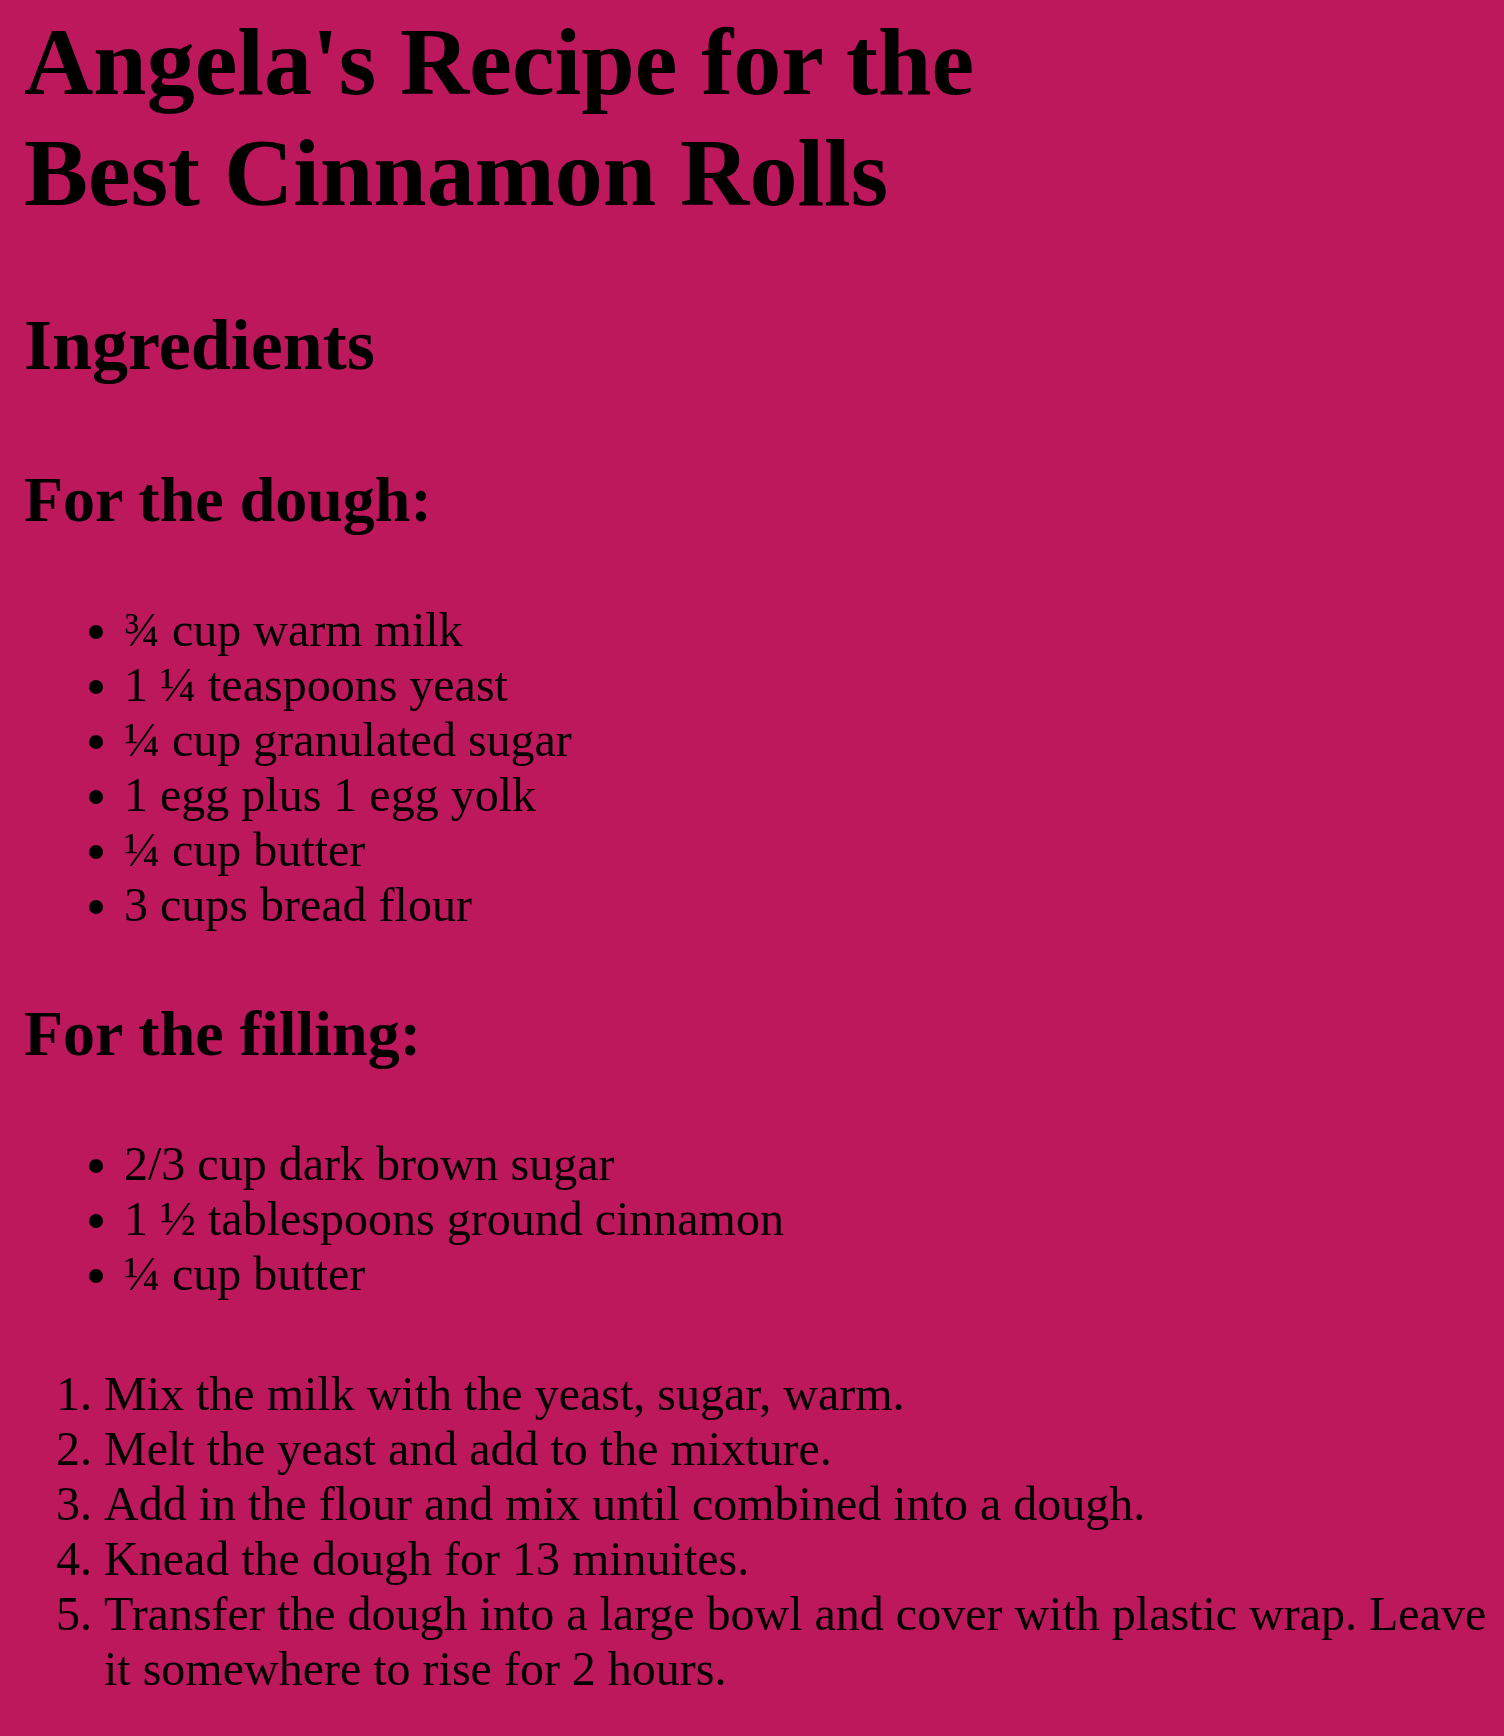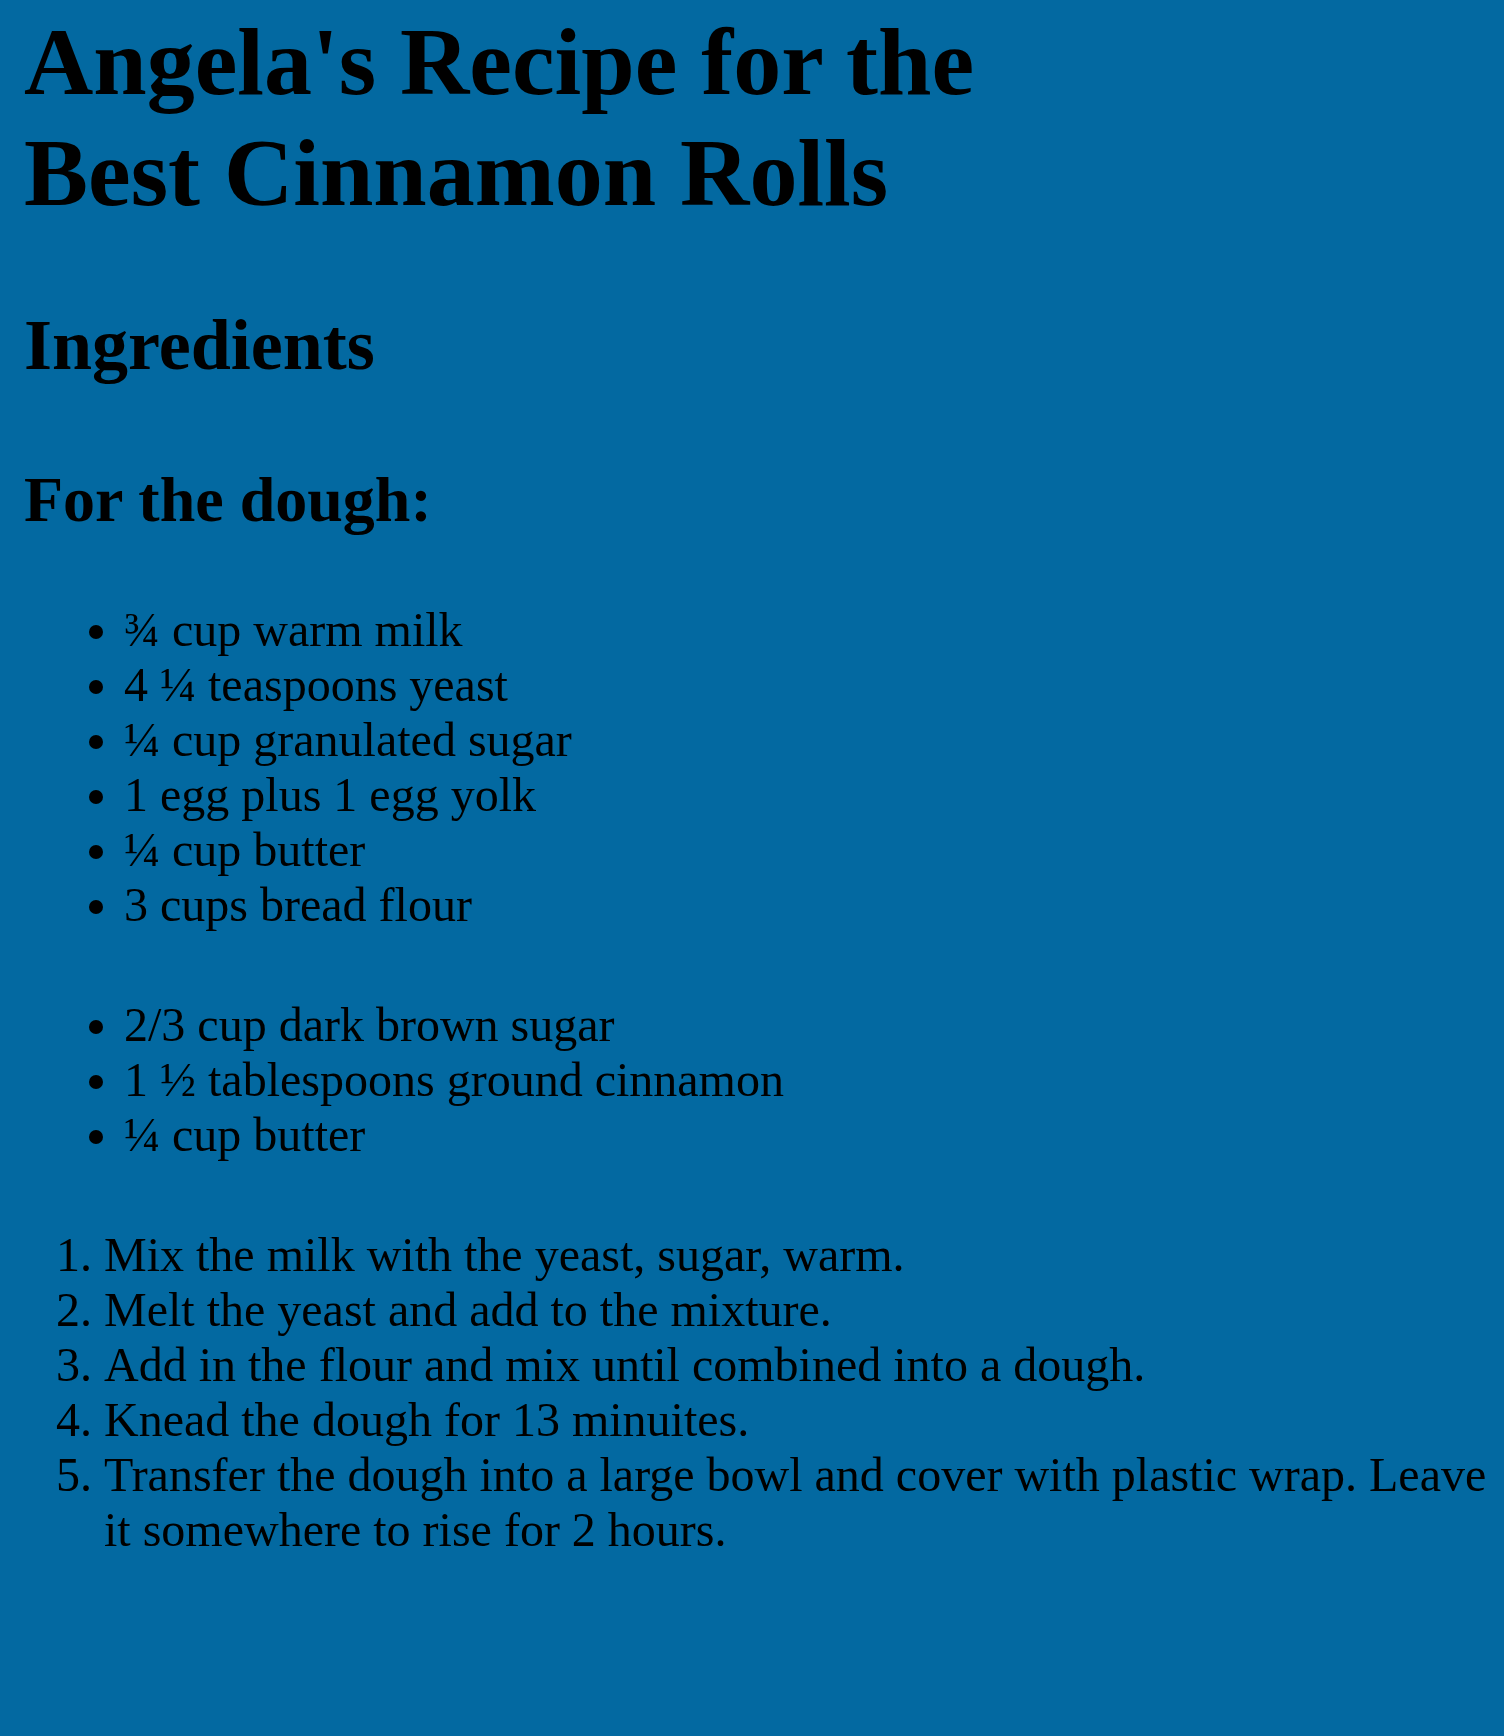--- a/index.html
+++ b/index.html
@@ -7,21 +7,21 @@
     padding: 0;
     background: #ffffff;
   }
   .page {
     position: relative;
     width: 1504px;
     height: 1736px;
     overflow: hidden;
     box-sizing: border-box;
     padding: 6px 4px 0 24px;
-    background: #0369a1;
+    background: #be185d;
     color: #000000;
     font-family: "Liberation Serif", serif;
     font-size: 48px;
     line-height: normal;
   }
   .page h1 {
     font-size: 96px;
     font-weight: bold;
     margin: 0 0 64px 0;
     max-width: 1080px;
@@ -56,27 +56,28 @@
 <div class="page">
 
   <h1>Angela's Recipe for the Best Cinnamon Rolls</h1>
 
   <h2>Ingredients</h2>
 
   <h3>For the dough:</h3>
 
   <ul>
     <li>¾ cup warm milk</li>
-    <li>4 ¼ teaspoons yeast</li>
+    <li>1 ¼ teaspoons yeast</li>
     <li>¼ cup granulated sugar</li>
     <li>1 egg plus 1 egg yolk</li>
     <li>¼ cup butter</li>
     <li>3 cups bread flour</li>
   </ul>
 
+  <h3>For the filling:</h3>
 
   <ul>
     <li>2/3 cup dark brown sugar</li>
     <li>1 ½ tablespoons ground cinnamon</li>
     <li>¼ cup butter</li>
   </ul>
 
 
   <ol>
     <li>Mix the milk with the yeast, sugar, warm.</li>

